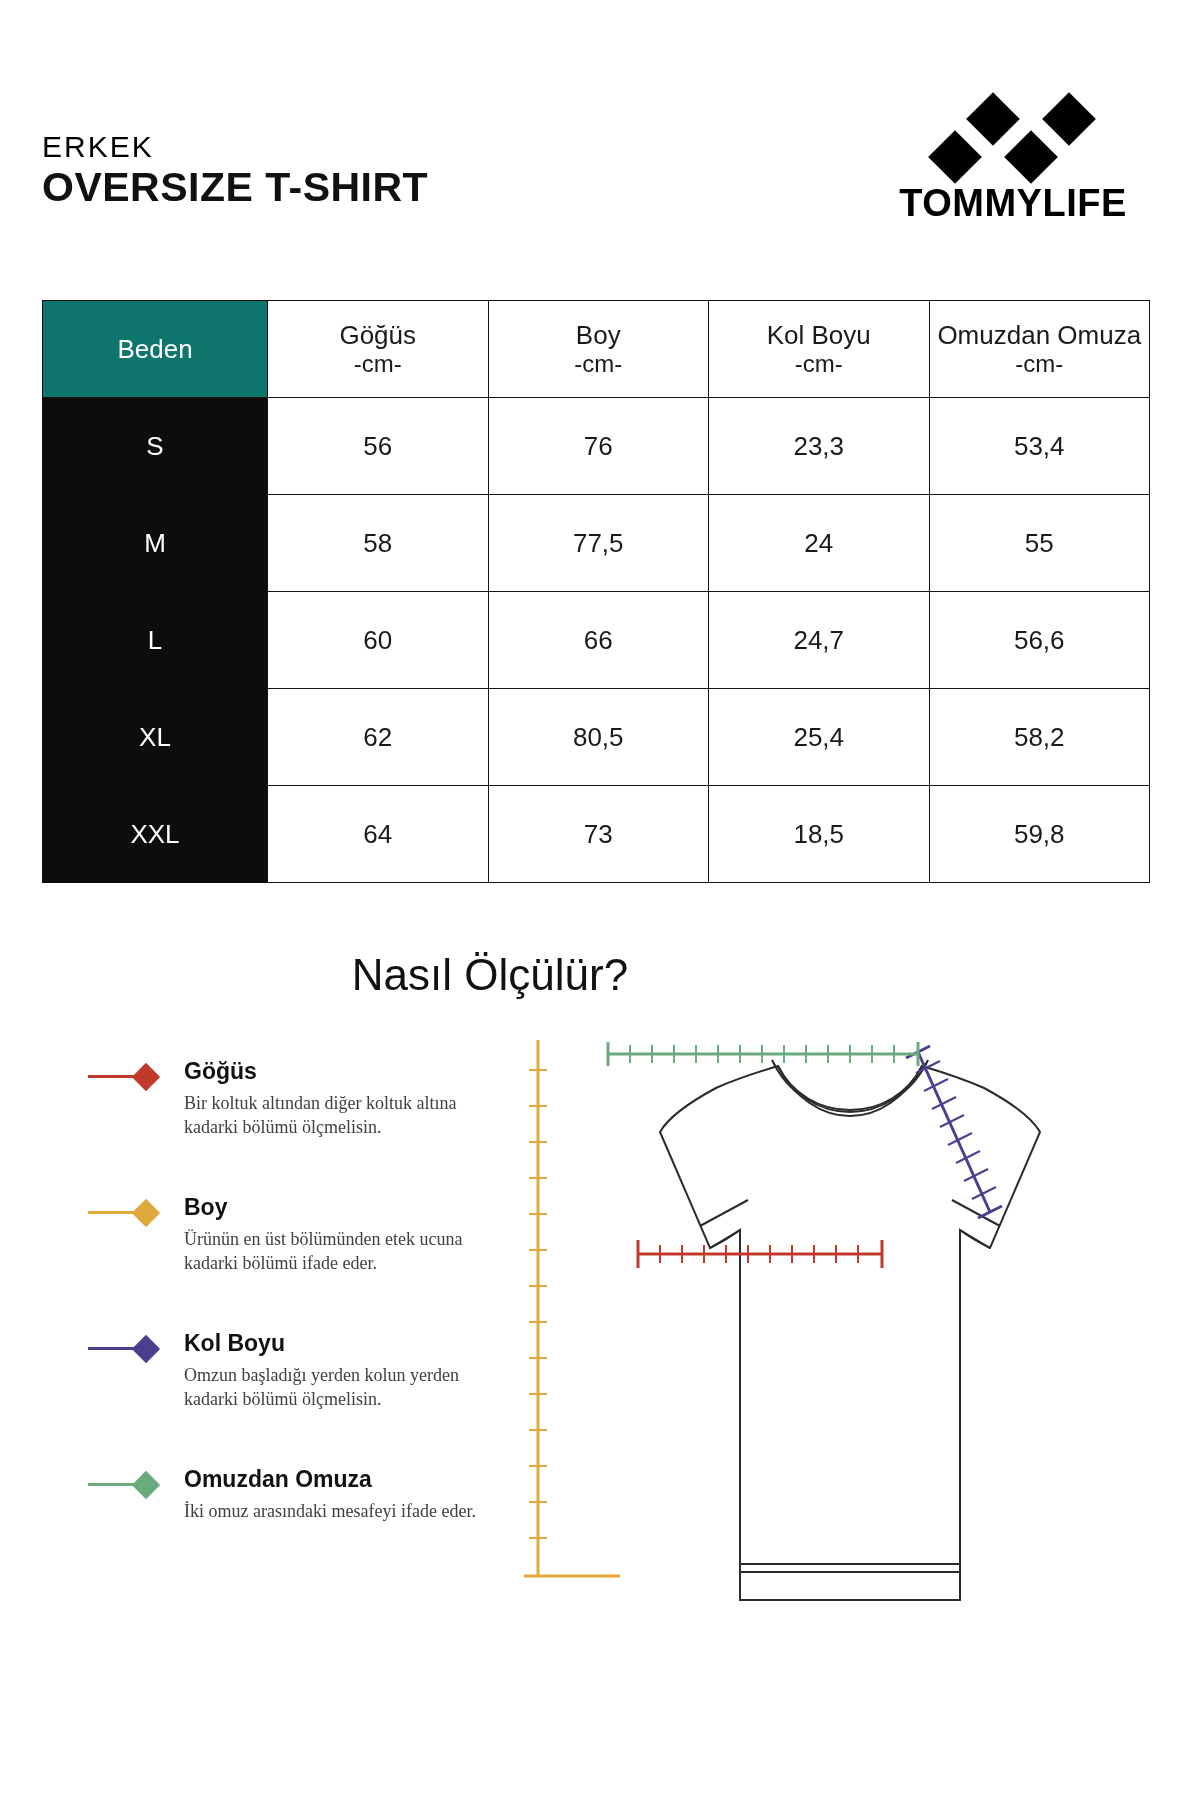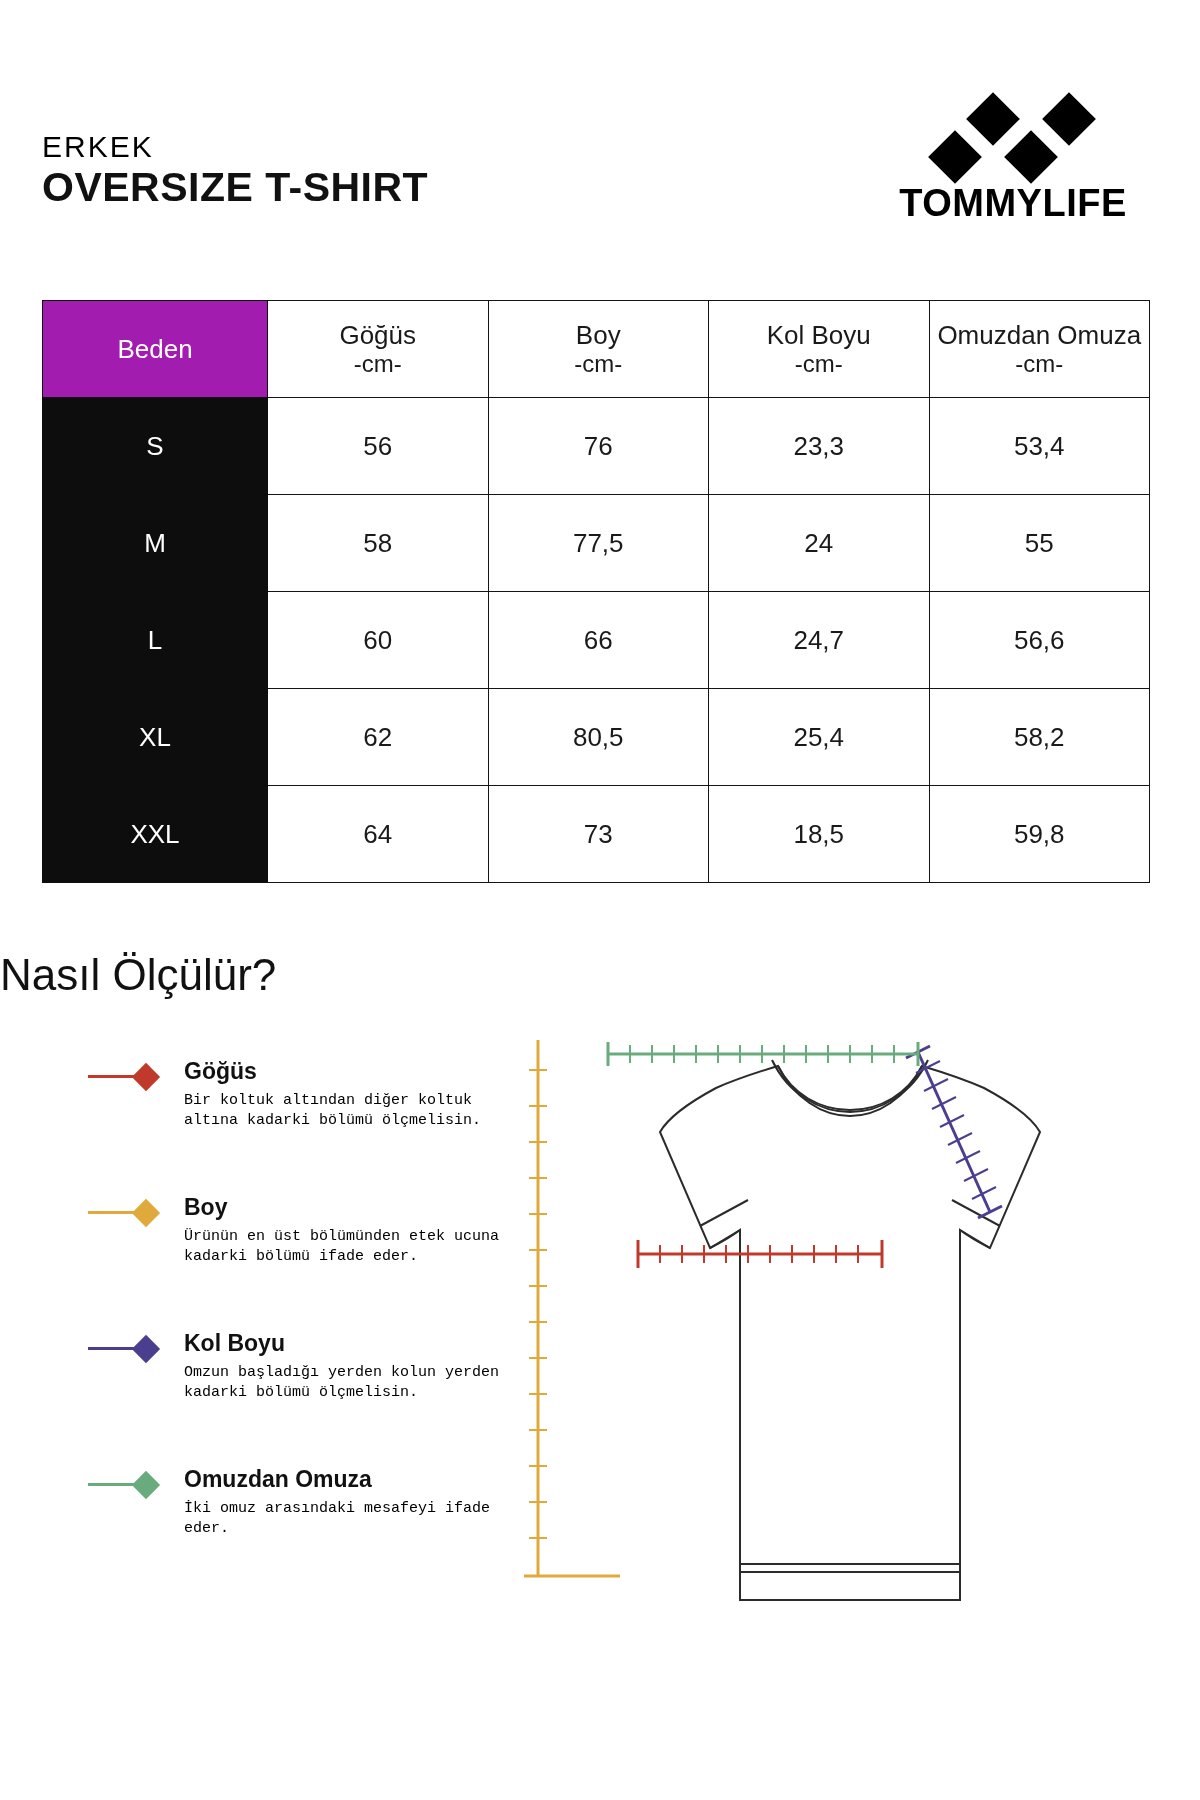--- a/index.html
+++ b/index.html
@@ -104,38 +104,38 @@
   .size-table thead th {
     font-size: 26px;
     line-height: 1.18;
     vertical-align: middle;
   }
   .size-table thead th .unit {
     display: block;
     font-size: 24px;
   }
   .col-head-dark {
-    background: #a21caf;
+    background: #0f766e;
     color: #ffffff !important;
     border-color: #0d0d0d !important;
   }
   .size-cell {
     background: #0d0d0d;
     color: #ffffff !important;
     border-color: #0d0d0d !important;
     font-size: 27px;
   }
 
   
   .howto-title {
     position: absolute;
     top: 950px;
     left: 0;
     width: 980px;
-    text-align: left;
+    text-align: center;
     font-size: 44px;
     font-weight: 400;
     color: #111;
     font-family: "Liberation Sans", sans-serif;
   }
 
   .legend {
     position: absolute;
     left: 88px;
     top: 1058px;
@@ -170,24 +170,24 @@
     transform: rotate(45deg);
   }
   .legend-title {
     font-size: 23px;
     font-weight: 700;
     color: #111;
     margin: 0 0 6px 0;
     font-family: "Liberation Sans", sans-serif;
   }
   .legend-desc {
-    font-size: 15px;
+    font-size: 18px;
     line-height: 1.35;
-    color: #000000;
-    font-family: Liberation Mono, monospace;
+    color: #404040;
+    font-family: Liberation Serif, serif;
     max-width: 370px;
   }
 
   .diagram {
     position: absolute;
     left: 520px;
     top: 1040px;
     width: 620px;
     height: 660px;
   }

